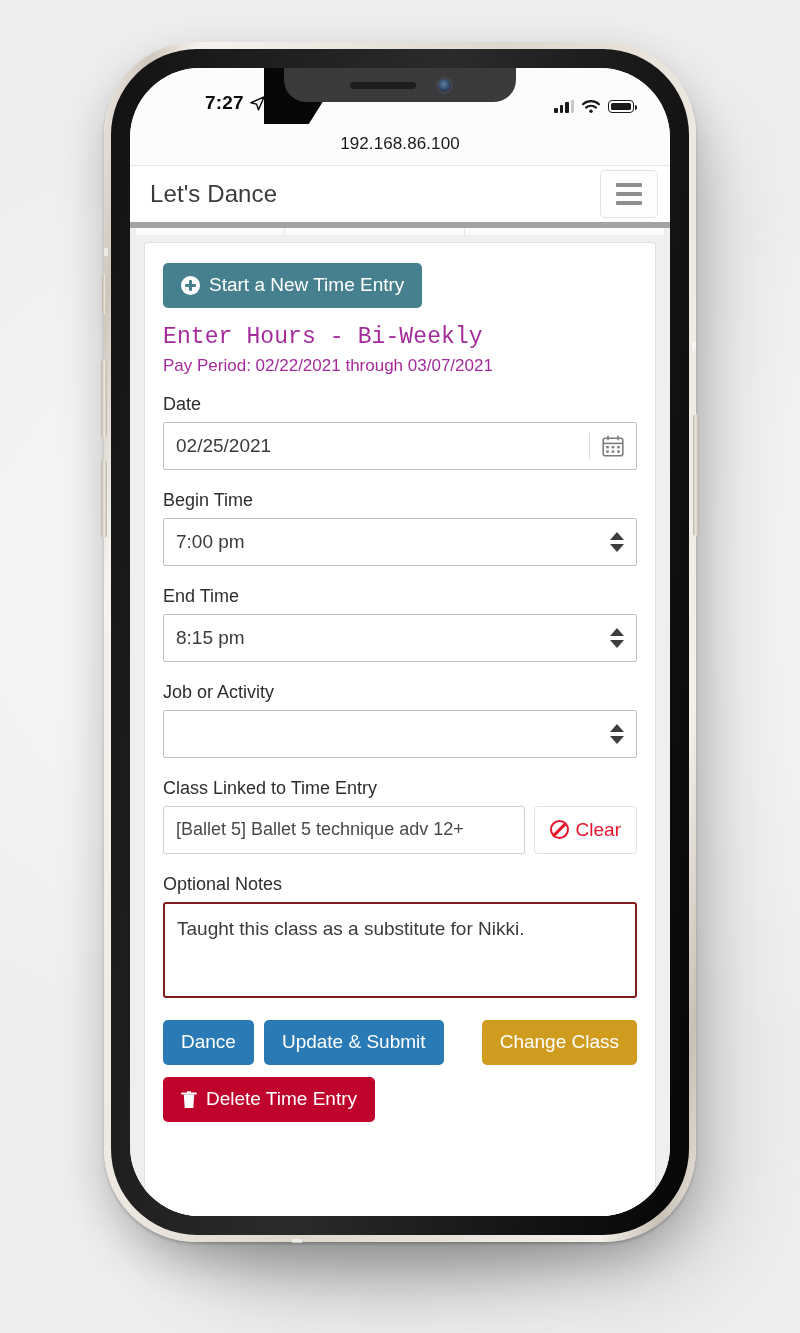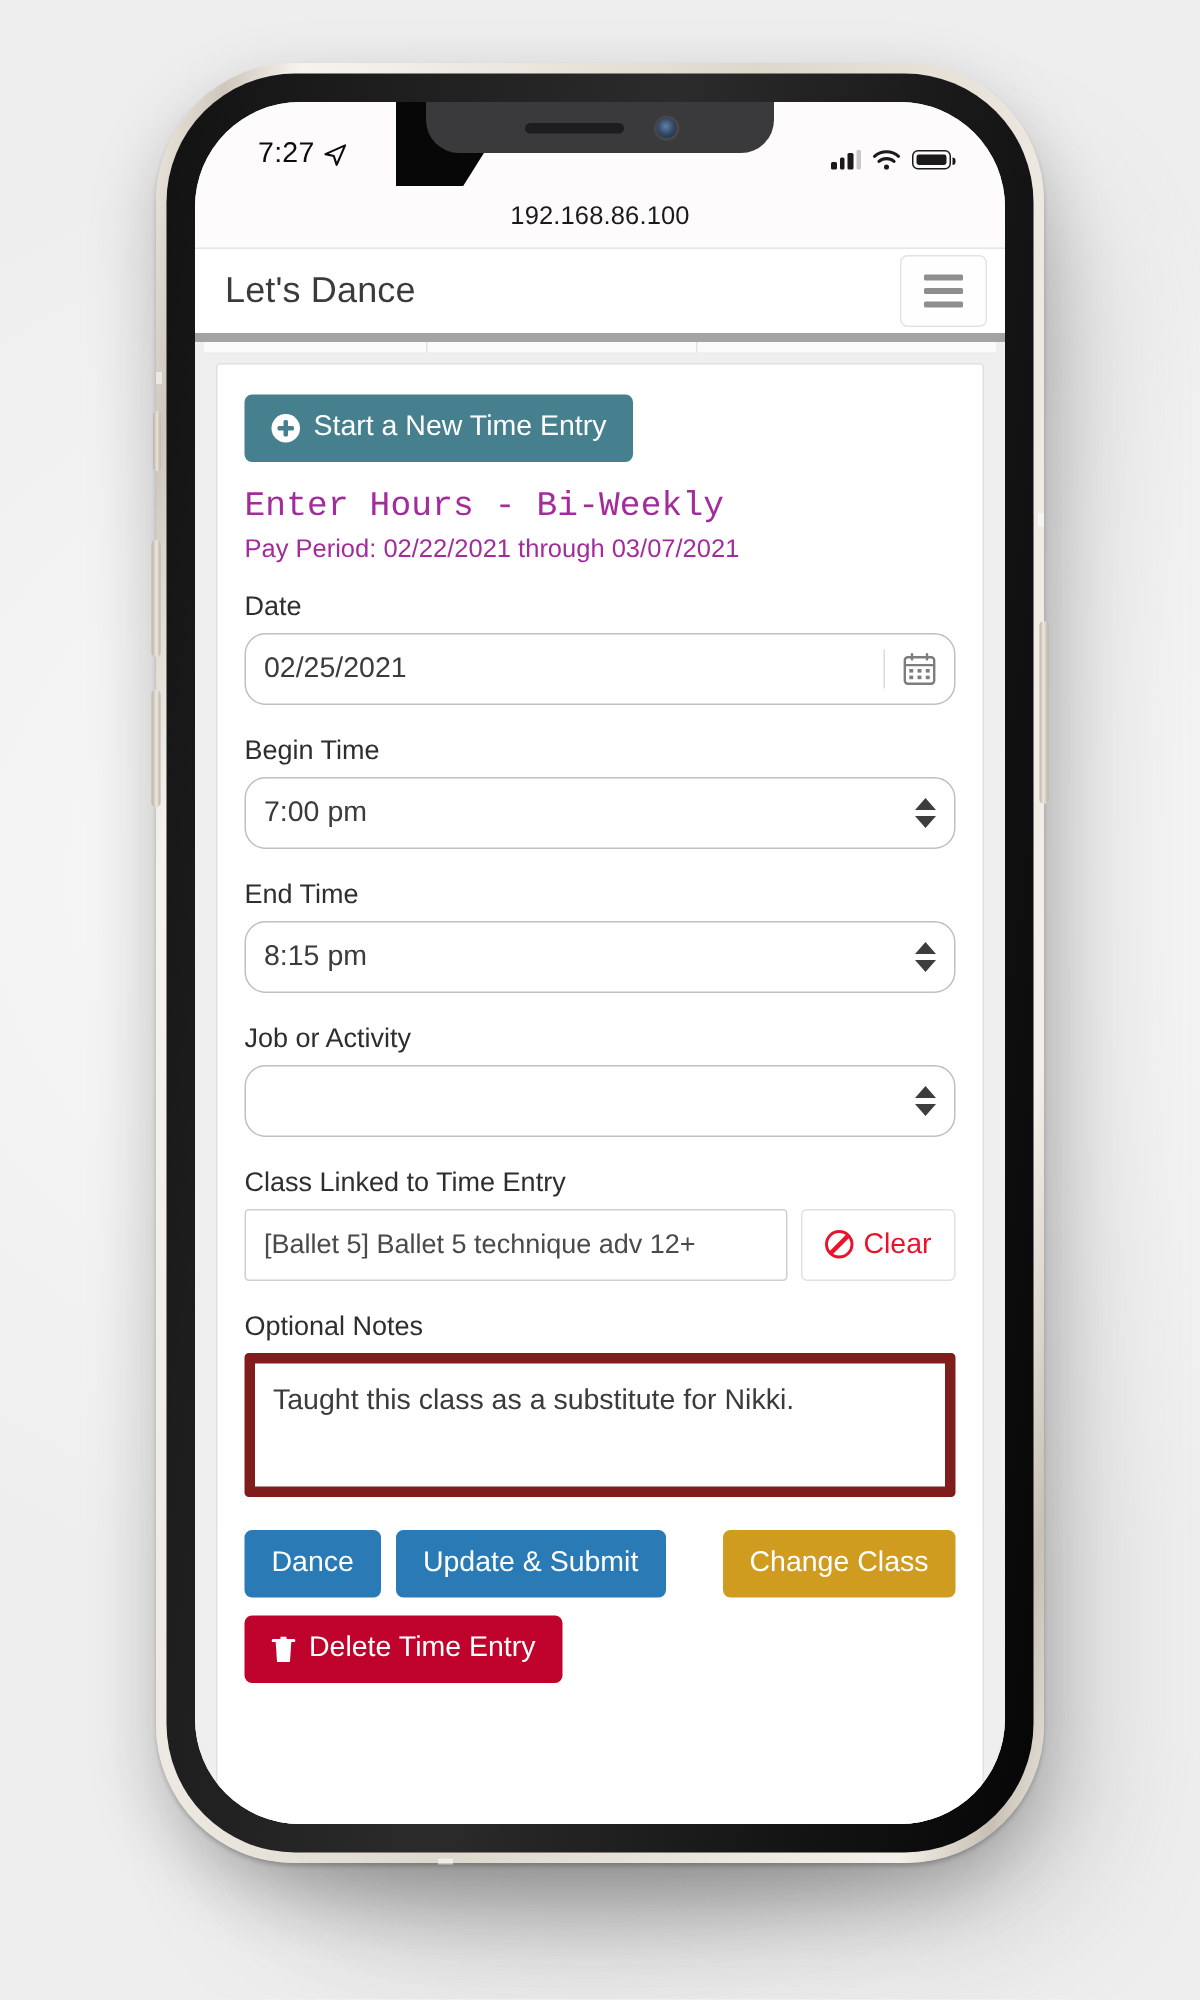--- a/index.html
+++ b/index.html
@@ -159,23 +159,24 @@
     height: 54px;
     background: #fdfbfc;
     display: flex;
     align-items: flex-end;
     padding: 0 34px 8px 34px;
     justify-content: space-between;
     z-index: 11;
   }
   .sb-time {
     display: flex; align-items: center; gap: 6px;
-    font-size: 19px; font-weight: normal; color: #0b0b0b;
+    font-size: 19px; font-weight: bold; color: #0b0b0b;
     letter-spacing: .2px;
     padding-left: 8px;
+    margin-left: 33px;
   }
   .loc-arrow { display: block; }
   .sb-right { display: flex; align-items: center; gap: 7px; padding-right: 2px; }
   .bars { display: flex; align-items: flex-end; gap: 2px; height: 13px; }
   .bars i { display:block; width: 3.5px; background:#1a1a1a; border-radius:1px; }
   .bars i:nth-child(1){ height: 5px; }
   .bars i:nth-child(2){ height: 8px; }
   .bars i:nth-child(3){ height: 11px; }
   .bars i:nth-child(4){ height: 13px; background:#c9c9c9; }
   .battery {
@@ -307,21 +308,21 @@
     font-size: 18px;
     color: #2e2e2e;
     margin-bottom: 7px;
   }
   .field-wrap { margin-bottom: 20px; }
 
   .input {
     width: 100%;
     height: 48px;
     border: 1px solid #bfbfbf;
-    border-radius: 14px;
+    border-radius: 2px;
     background: #ffffff;
     display: flex;
     align-items: center;
     padding: 0 12px;
     font-size: 19px;
     color: #3b3b3b;
     position: relative;
   }
   .input .val { flex: 1; overflow: hidden; white-space: nowrap; }
 
@@ -370,21 +371,21 @@
   }
   .ban-icon::after {
     content:""; position: absolute; left: 50%; top: 50%;
     width: 17px; height: 2.6px; background: #e8142b;
     transform: translate(-50%,-50%) rotate(-45deg);
   }
 
   .notes {
     width: 100%;
     height: 96px;
-    border: 7px solid #7f1d1d;
+    border: 2px solid #7f1d1d;
     border-radius: 3px;
     background: #ffffff;
     padding: 12px 12px;
     font-size: 19px;
     color: #3b3b3b;
     line-height: 1.35;
     overflow: hidden;
   }
 
   .button-row {

